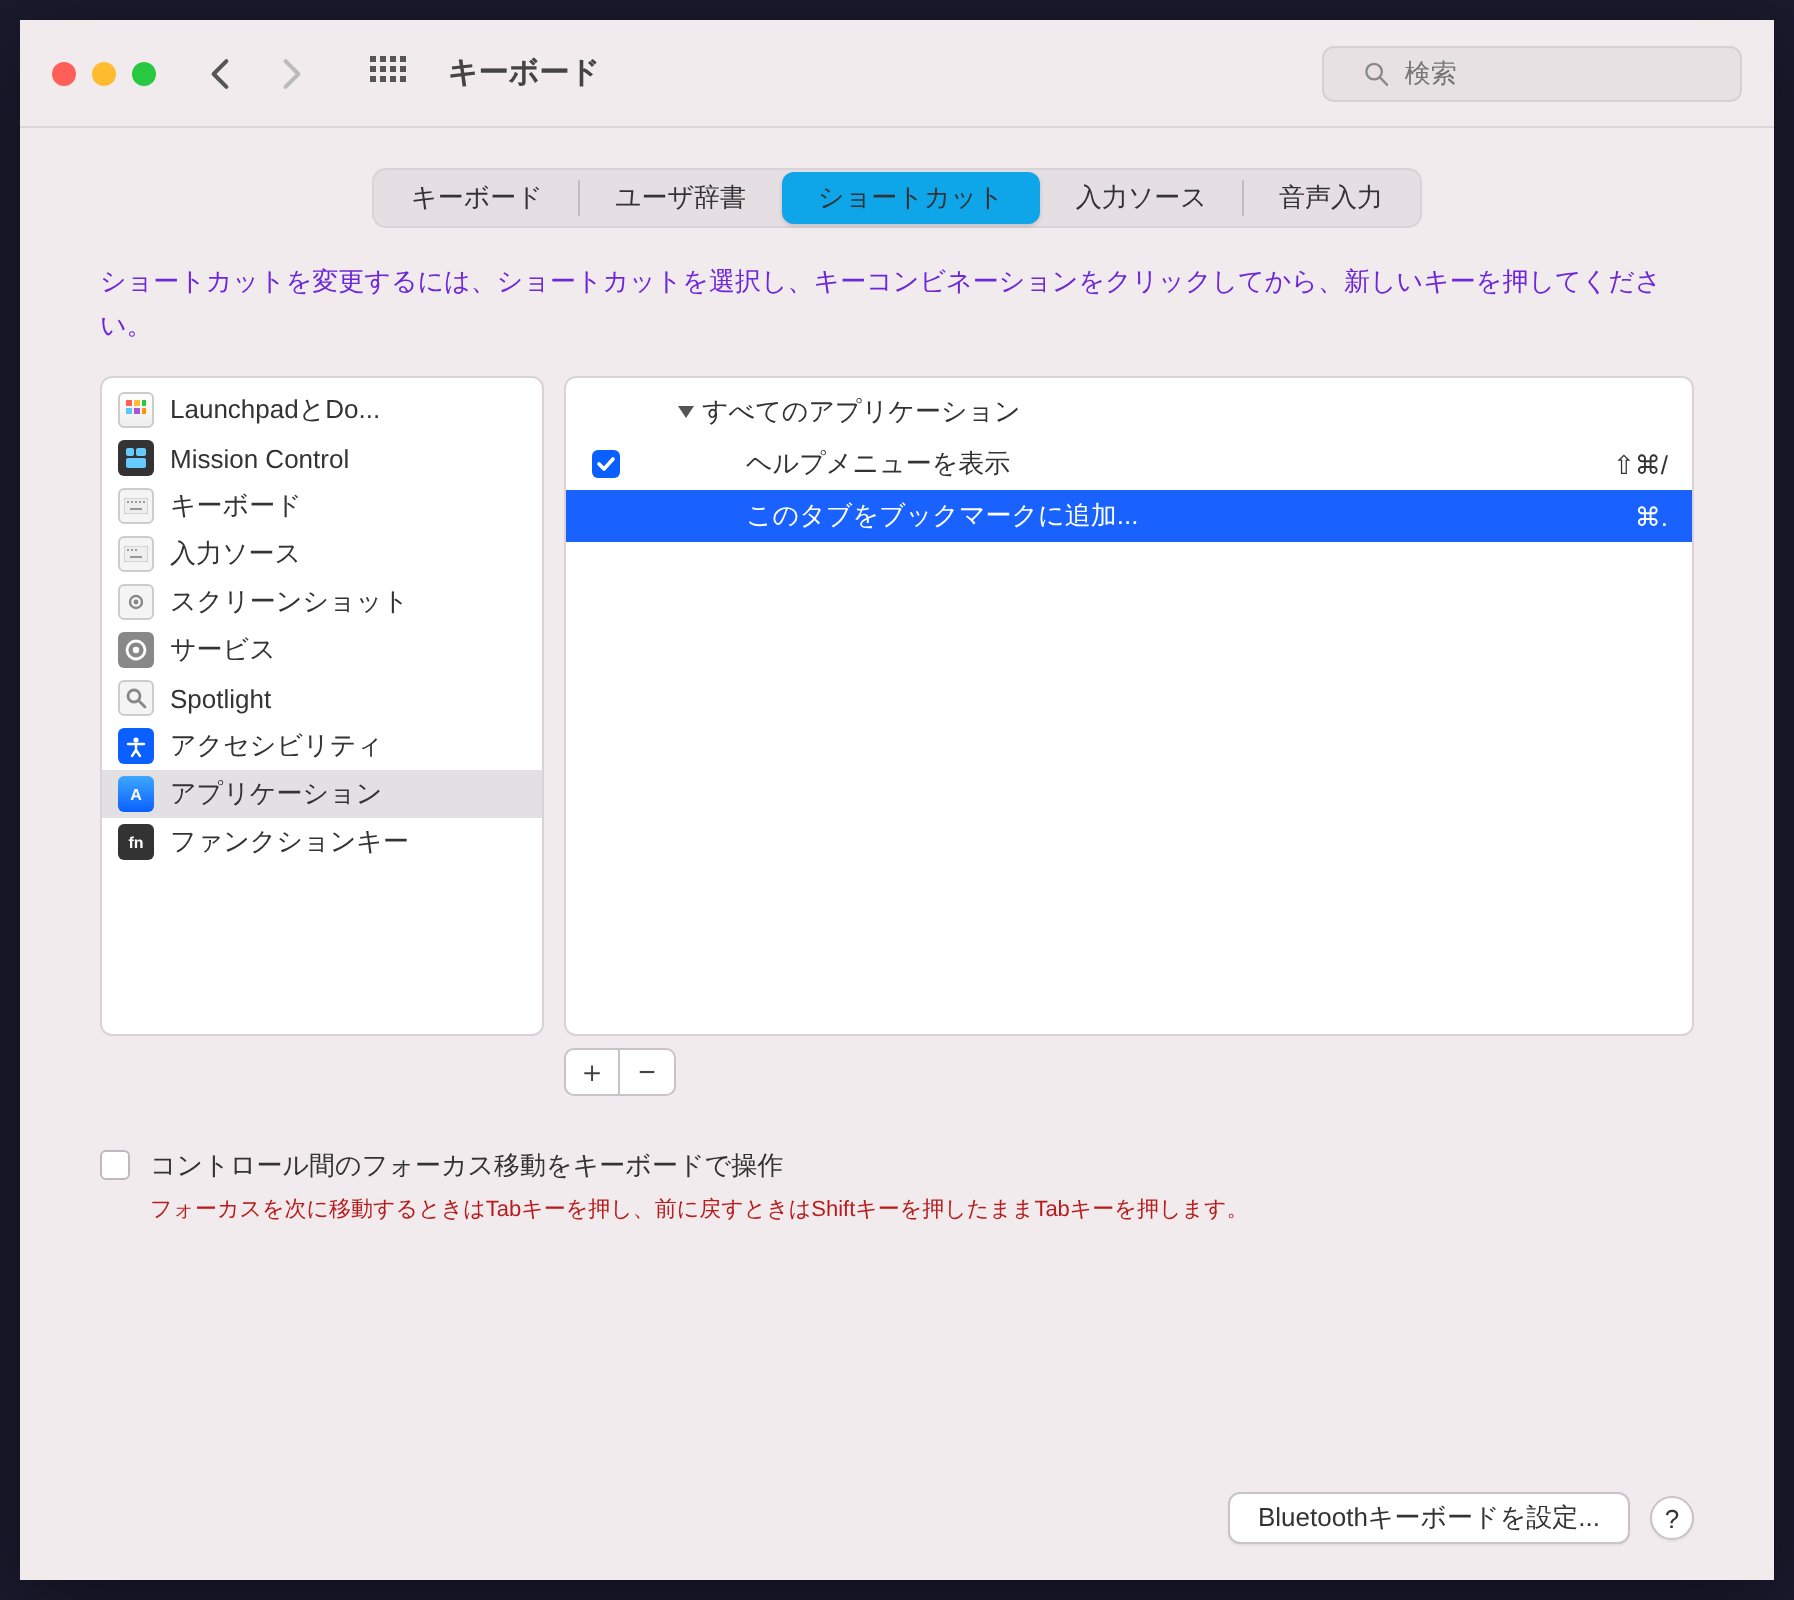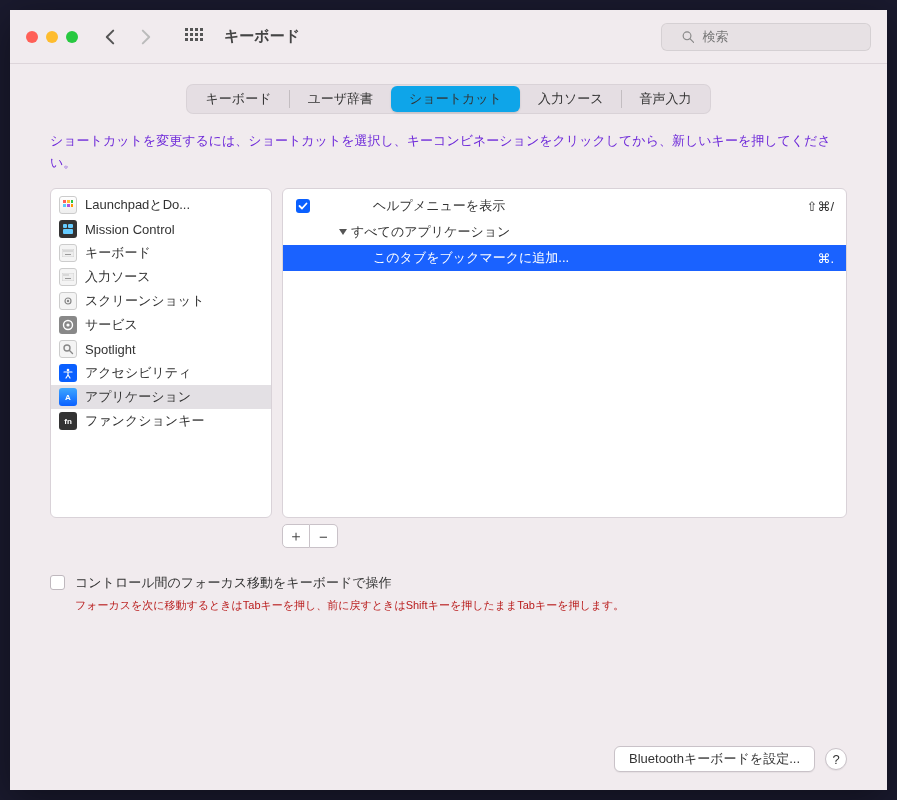--- a/index.html
+++ b/index.html
@@ -346,38 +346,38 @@
             <span class="ic" style="background:#333;">
               <span style="color:#fff;font-size:8px;font-weight:600;">fn</span>
             </span>
             <span class="lbl">ファンクションキー</span>
           </div>
         </div>
       </div>
 
       <div class="pane pane-right">
         <div class="sc-list">
+          <div class="sc-row group">
+            <span class="cb-col"></span>
+            <span class="indent0" style="display:flex;align-items:center;">
+              <span class="disclosure"></span>
+              <span class="name">すべてのアプリケーション</span>
+            </span>
+          </div>
           <div class="sc-row">
             <span class="cb-col">
               <span class="checkbox">
                 <svg viewBox="0 0 10 10">
                     <path d="M1.5 5 L4 7.5 L8.5 2.5" stroke="#fff" stroke-width="1.8" fill="none" stroke-linecap="round" stroke-linejoin="round"></path>
                   </svg>
               </span>
             </span>
             <span class="name indent1">ヘルプメニューを表示</span>
             <span class="keys">⇧⌘/</span>
           </div>
-          <div class="sc-row group">
-            <span class="cb-col"></span>
-            <span class="indent0" style="display:flex;align-items:center;">
-              <span class="disclosure"></span>
-              <span class="name">すべてのアプリケーション</span>
-            </span>
-          </div>
           <div class="sc-row selected">
             <span class="cb-col"></span>
             <span class="name indent1">このタブをブックマークに追加...</span>
             <span class="keys">⌘.</span>
           </div>
         </div>
 
         <div class="arrow">
           
           

